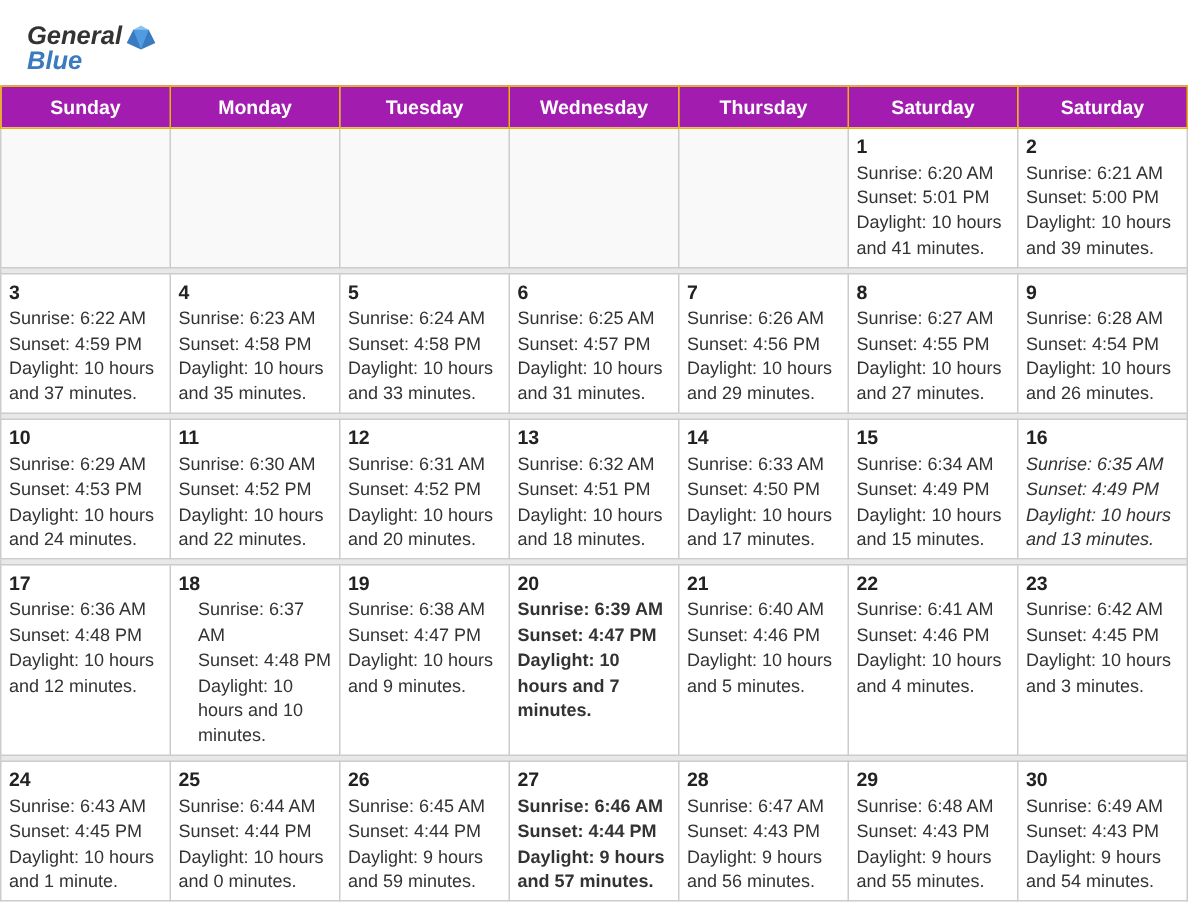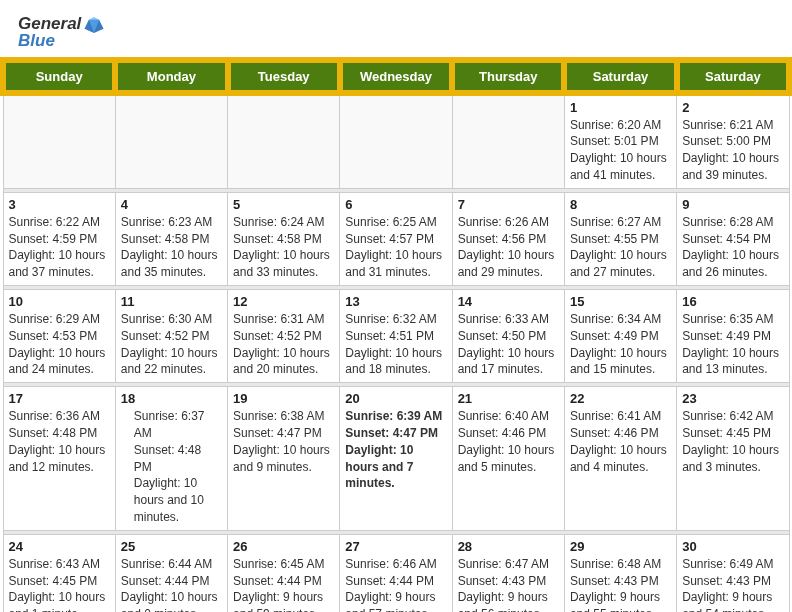--- a/index.html
+++ b/index.html
@@ -45,26 +45,26 @@
     .location {
       font-size: 15px;
       color: #444;
     }
     .calendar {
       width: 100%;
       border-collapse: collapse;
       margin: 0;
     }
     .calendar th {
-      background: #4d7c0f;
+      background: #a21caf;
       color: #fff;
       font-size: 13px;
       font-weight: bold;
       padding: 6px 4px;
-      border: 6px solid #eab308;
+      border: 1px solid #eab308;
       text-align: center;
     }
     .calendar td {
       border: 1px solid #ccc;
       vertical-align: top;
       padding: 4px 5px;
       width: calc(100% / 7);
       height: 82px;
       background: #fff;
       font-size: 11px;
@@ -221,21 +221,21 @@
 Daylight: 10 hours and 17 minutes.</div>
         </td>
         <td>
           <span class="day-num">15</span>
           <div class="day-info" style="white-space: pre-line;">Sunrise: 6:34 AM
 Sunset: 4:49 PM
 Daylight: 10 hours and 15 minutes.</div>
         </td>
         <td>
           <span class="day-num">16</span>
-          <div class="day-info" style="white-space: pre-line;">Sunrise: 6:35 AM
+          <div class="day-info" style="white-space: pre-line; font-style: italic;">Sunrise: 6:35 AM
 Sunset: 4:49 PM
 Daylight: 10 hours and 13 minutes.</div>
         </td>
       </tr>
       <tr>
         <td colspan="7" style="height: 4px; background: rgb(232, 232, 232); padding: 0px;"></td>
       </tr>
       <tr>
         <td>
           <span class="day-num">17</span>
@@ -297,21 +297,21 @@
 Daylight: 10 hours and 0 minutes.</div>
         </td>
         <td>
           <span class="day-num">26</span>
           <div class="day-info" style="white-space: pre-line;">Sunrise: 6:45 AM
 Sunset: 4:44 PM
 Daylight: 9 hours and 59 minutes.</div>
         </td>
         <td>
           <span class="day-num">27</span>
-          <div class="day-info" style="white-space: pre-line;">Sunrise: 6:46 AM
+          <div class="day-info" style="white-space: pre-line; font-weight: bold;">Sunrise: 6:46 AM
 Sunset: 4:44 PM
 Daylight: 9 hours and 57 minutes.</div>
         </td>
         <td>
           <span class="day-num">28</span>
           <div class="day-info" style="white-space: pre-line;">Sunrise: 6:47 AM
 Sunset: 4:43 PM
 Daylight: 9 hours and 56 minutes.</div>
         </td>
         <td>

